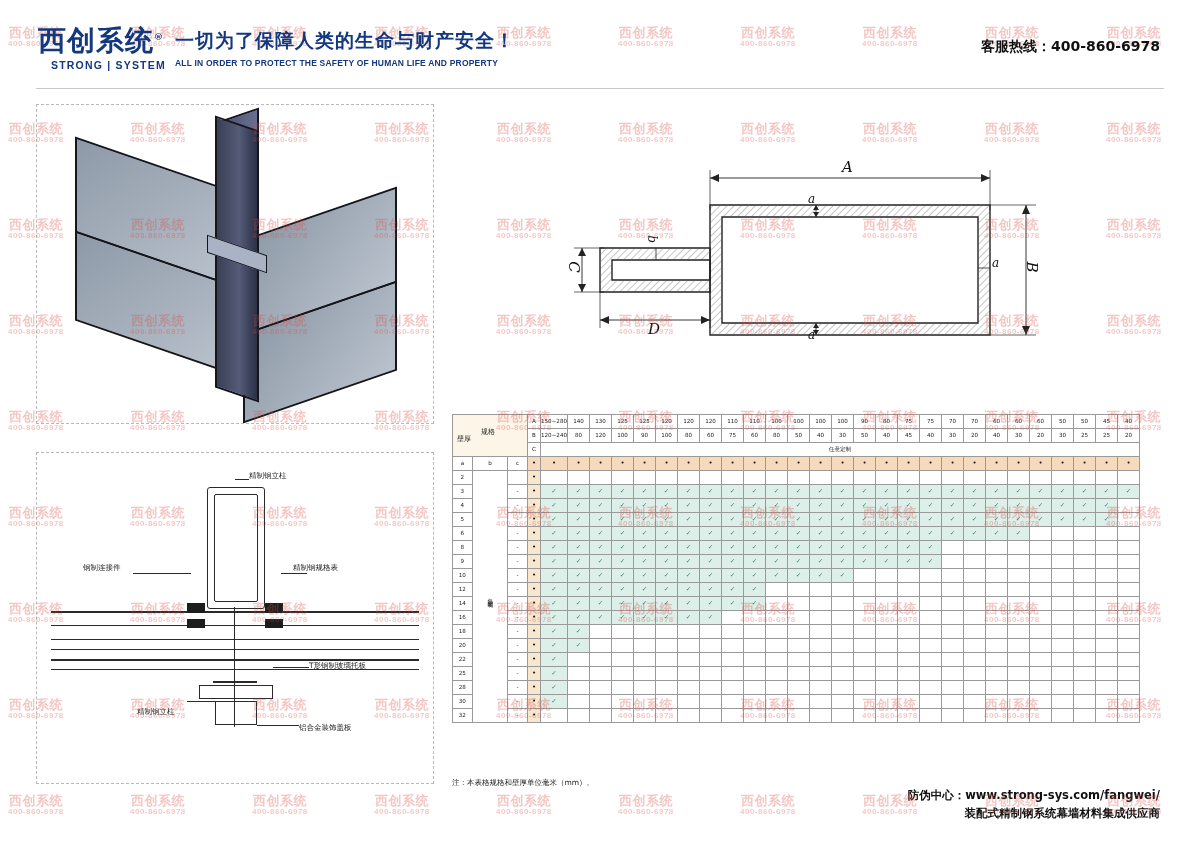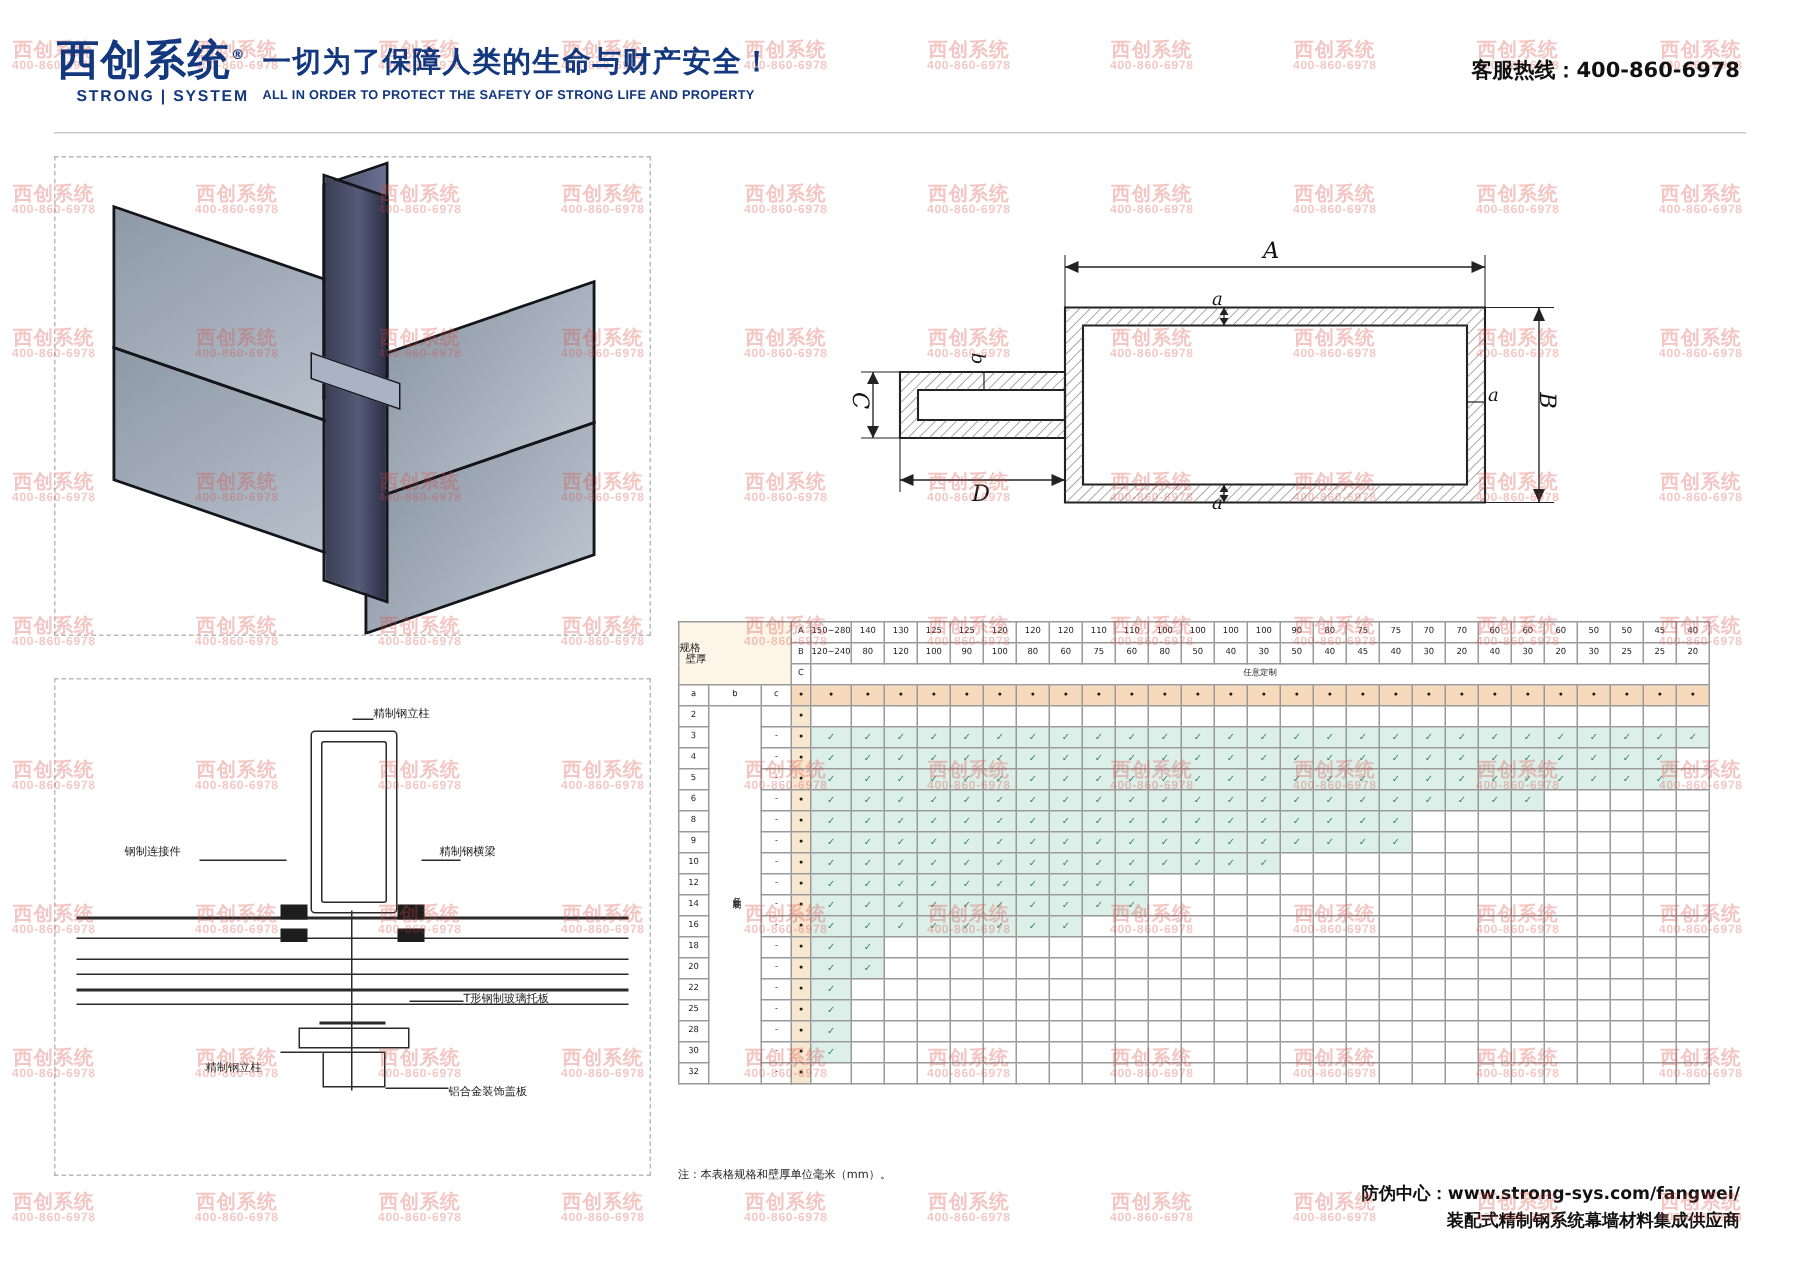--- a/index.html
+++ b/index.html
@@ -446,21 +446,21 @@
       </div>
     </div>
 
   <div class="header">
     <div class="logo">
       <div class="cn"><span>西创系统</span><span class="reg">®</span></div>
       <div class="en">STRONG | SYSTEM</div>
     </div>
     <div class="slogan">
       <div class="s1">一切为了保障人类的生命与财产安全！</div>
-      <div class="s2">ALL IN ORDER TO PROTECT THE SAFETY OF STRONG LIFE AND PROPERTY</div>
+      <div class="s2">ALL IN ORDER TO PROTECT THE SAFETY OF HUMAN LIFE AND PROPERTY</div>
     </div>
     <div class="hotline">客服热线：400-860-6978</div>
     <div class="hdr-rule"></div>
   </div>
 
   <div class="panel panel-3d">
     <div class="iso">
       <div class="glass g1"></div>
       <div class="glass g2"></div>
       <div class="glass g3"></div>
@@ -489,21 +489,21 @@
       <div class="blk" style="left:228px;top:150px;width:18px;height:10px;"></div>
       <div class="blk" style="left:150px;top:166px;width:18px;height:9px;"></div>
       <div class="blk" style="left:228px;top:166px;width:18px;height:9px;"></div>
 
       <div class="ln" style="left:176px;top:228px;width:44px;height:1.5px;"></div>
       <div class="box" style="left:162px;top:232px;width:72px;height:12px;"></div>
       <div class="box" style="left:178px;top:248px;width:40px;height:22px;"></div>
 
       <div class="lbl" style="left:212px;top:18px;">精制钢立柱</div>
       <div class="lbl" style="left:46px;top:110px;">钢制连接件</div>
-      <div class="lbl" style="left:256px;top:110px;">精制钢横梁</div>
+      <div class="lbl" style="left:256px;top:110px;">精制钢规格表</div>
       <div class="lbl" style="left:272px;top:208px;text-align:center;">T形钢制玻璃托板</div>
       <div class="lbl" style="left:100px;top:254px;">精制钢立柱</div>
       <div class="lbl" style="left:262px;top:270px;">铝合金装饰盖板</div>
 
       <div class="ln" style="left:198px;top:26px;width:14px;height:.8px;"></div>
       <div class="ln" style="left:96px;top:120px;width:58px;height:.8px;"></div>
       <div class="ln" style="left:244px;top:120px;width:26px;height:.8px;"></div>
       <div class="ln" style="left:236px;top:214px;width:36px;height:.8px;"></div>
       <div class="ln" style="left:150px;top:248px;width:28px;height:.8px;"></div>
       <div class="ln" style="left:220px;top:272px;width:42px;height:.8px;"></div>
@@ -569,21 +569,21 @@
     <div class="dimlabel" style="left:248px;top:168px;font-size:12px;">a</div>
     <div class="dimlabel" style="left:432px;top:96px;font-size:12px;">a</div>
     <div class="dimlabel" style="left:88px;top:72px;font-size:12px;transform:rotate(90deg);">b</div>
   </div>
 
   <div class="tblwrap">
     <table class="spec" id="spec-table">
         <tbody>
           <tr>
             <td class="corner" rowspan="3" colspan="3" style="width:74px;font-size:7px;">
-              <div style="text-align:left;padding-right:4px;">规格</div>
+              <div style="text-align:center;padding-right:4px;">规格</div>
               <div style="text-align:left;padding-left:4px;">壁厚</div>
             </td>
             <td class="lead" style="width:12px;">A</td>
             <td class="hdr-a" style="width:21px;">150~280</td>
             <td class="hdr-a" style="width:21px;">140</td>
             <td class="hdr-a" style="width:21px;">130</td>
             <td class="hdr-a" style="width:21px;">125</td>
             <td class="hdr-a" style="width:21px;">125</td>
             <td class="hdr-a" style="width:21px;">120</td>
             <td class="hdr-a" style="width:21px;">120</td>

